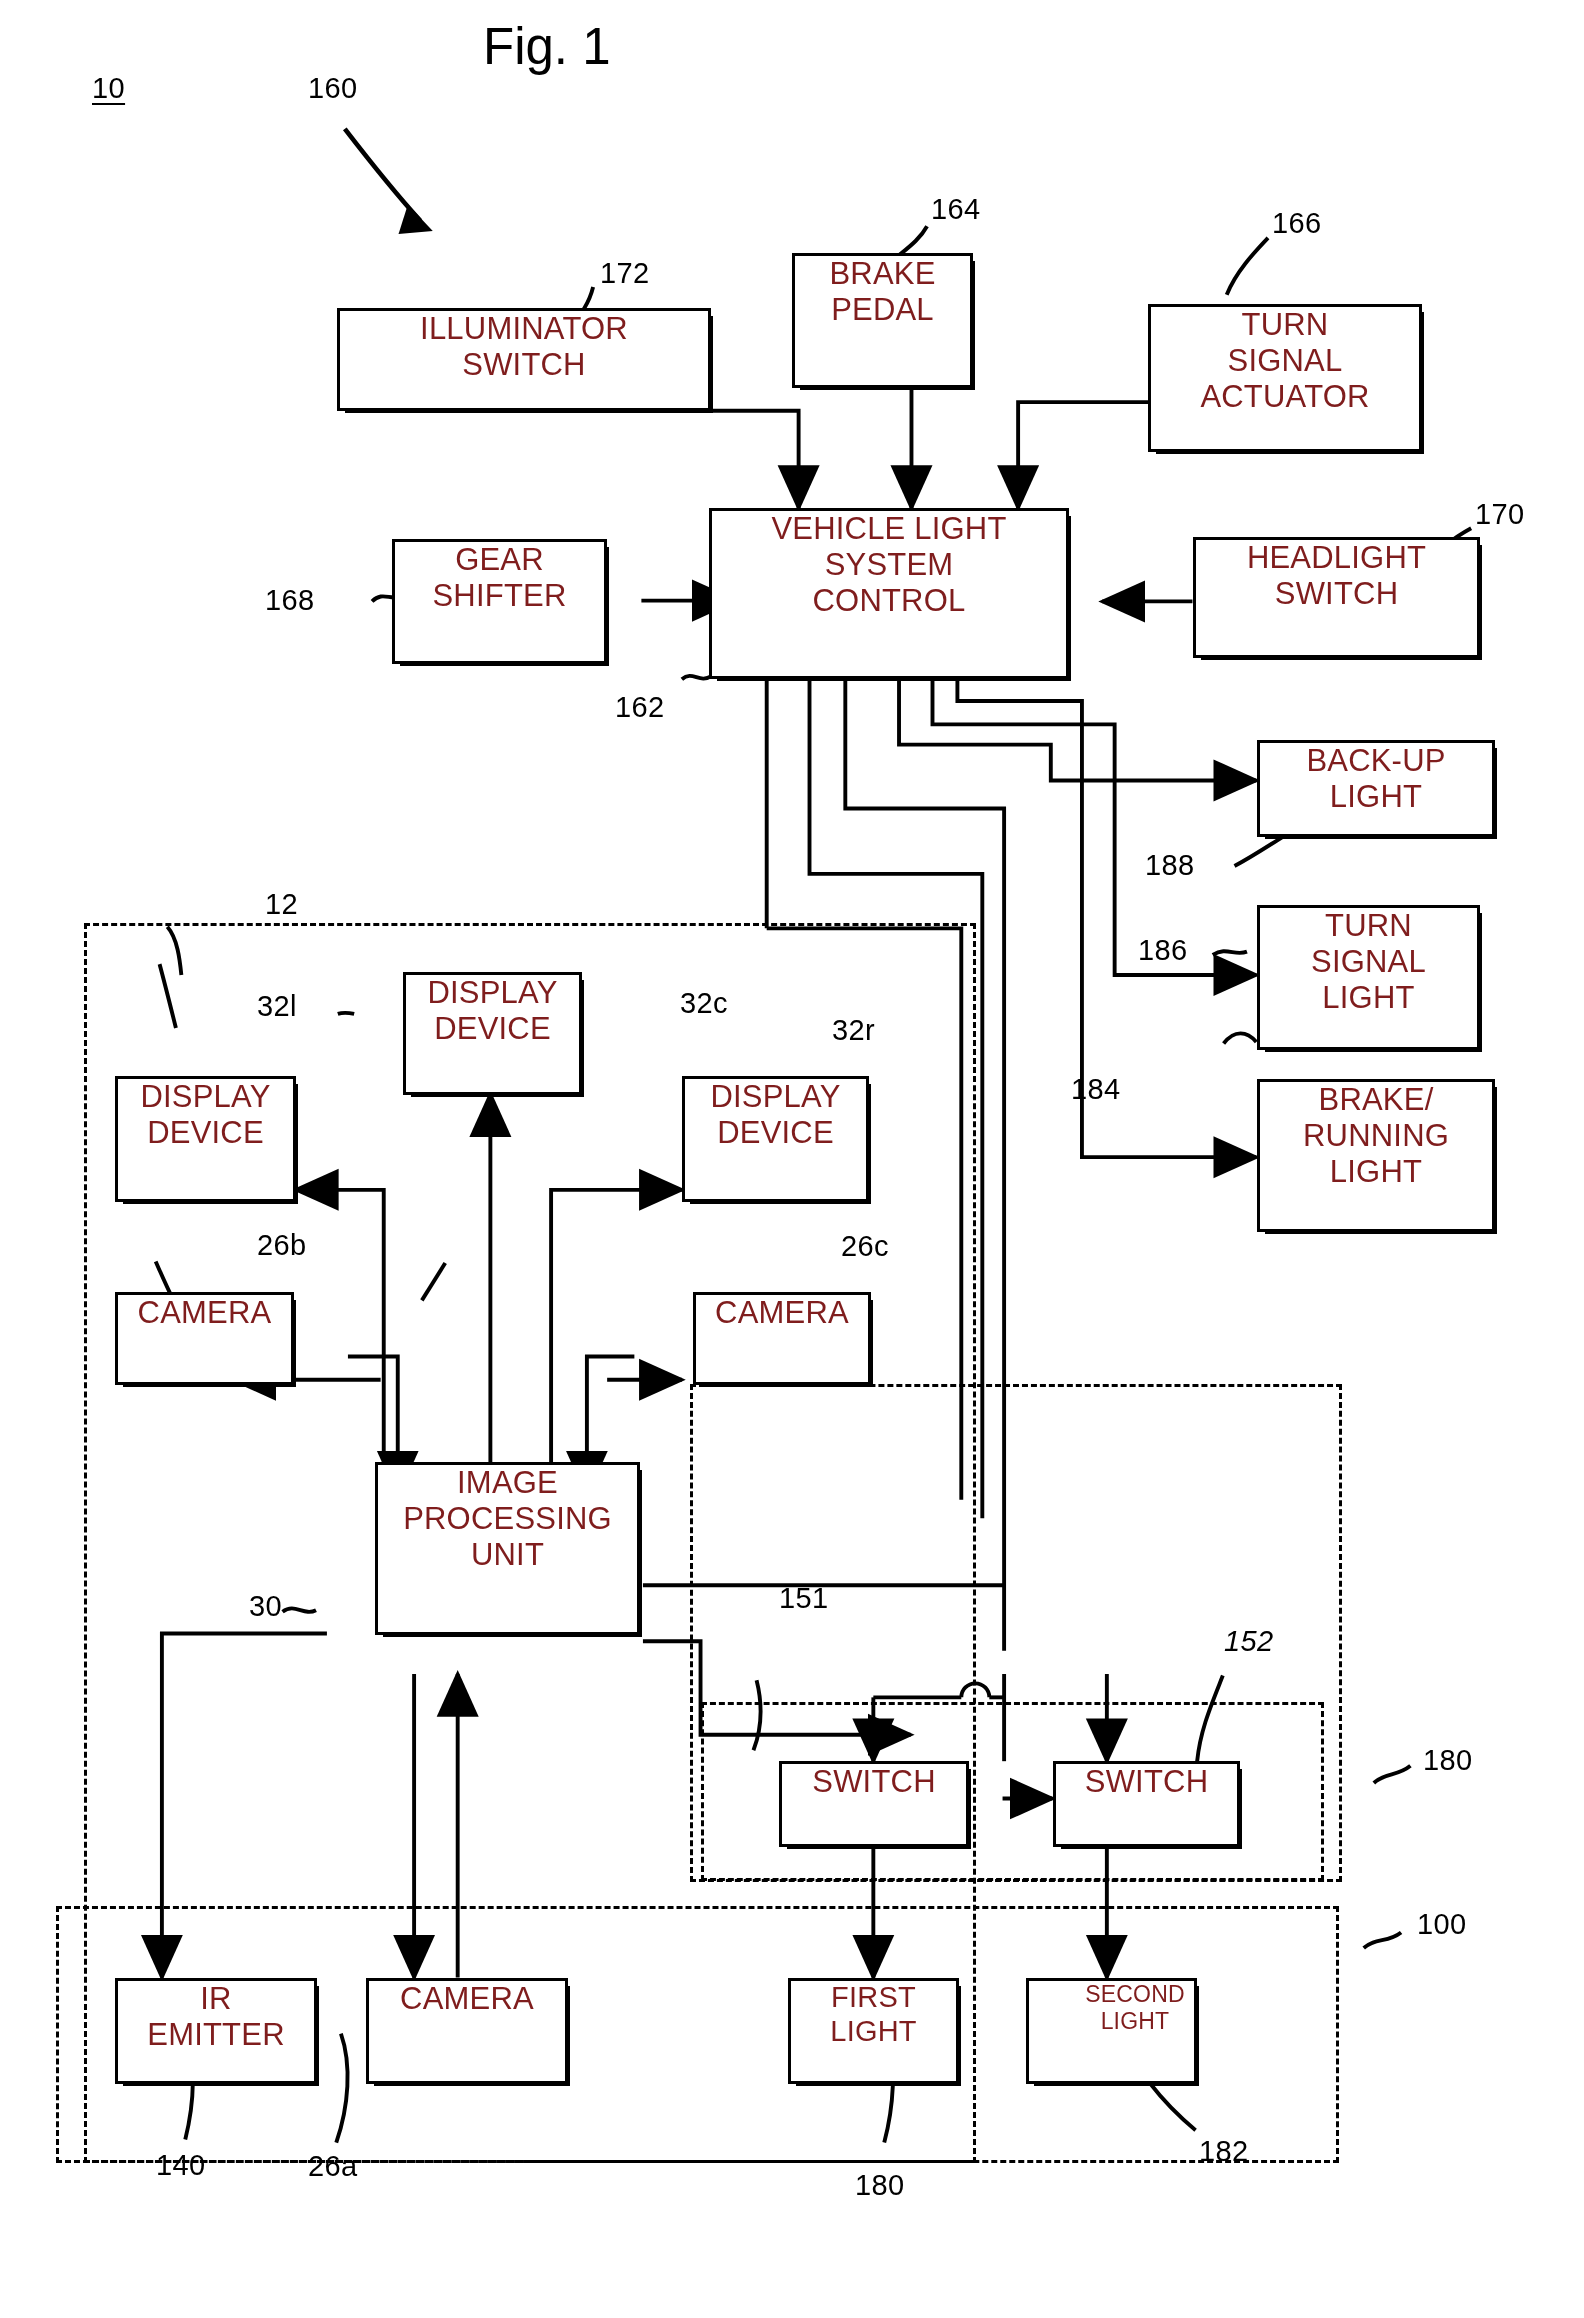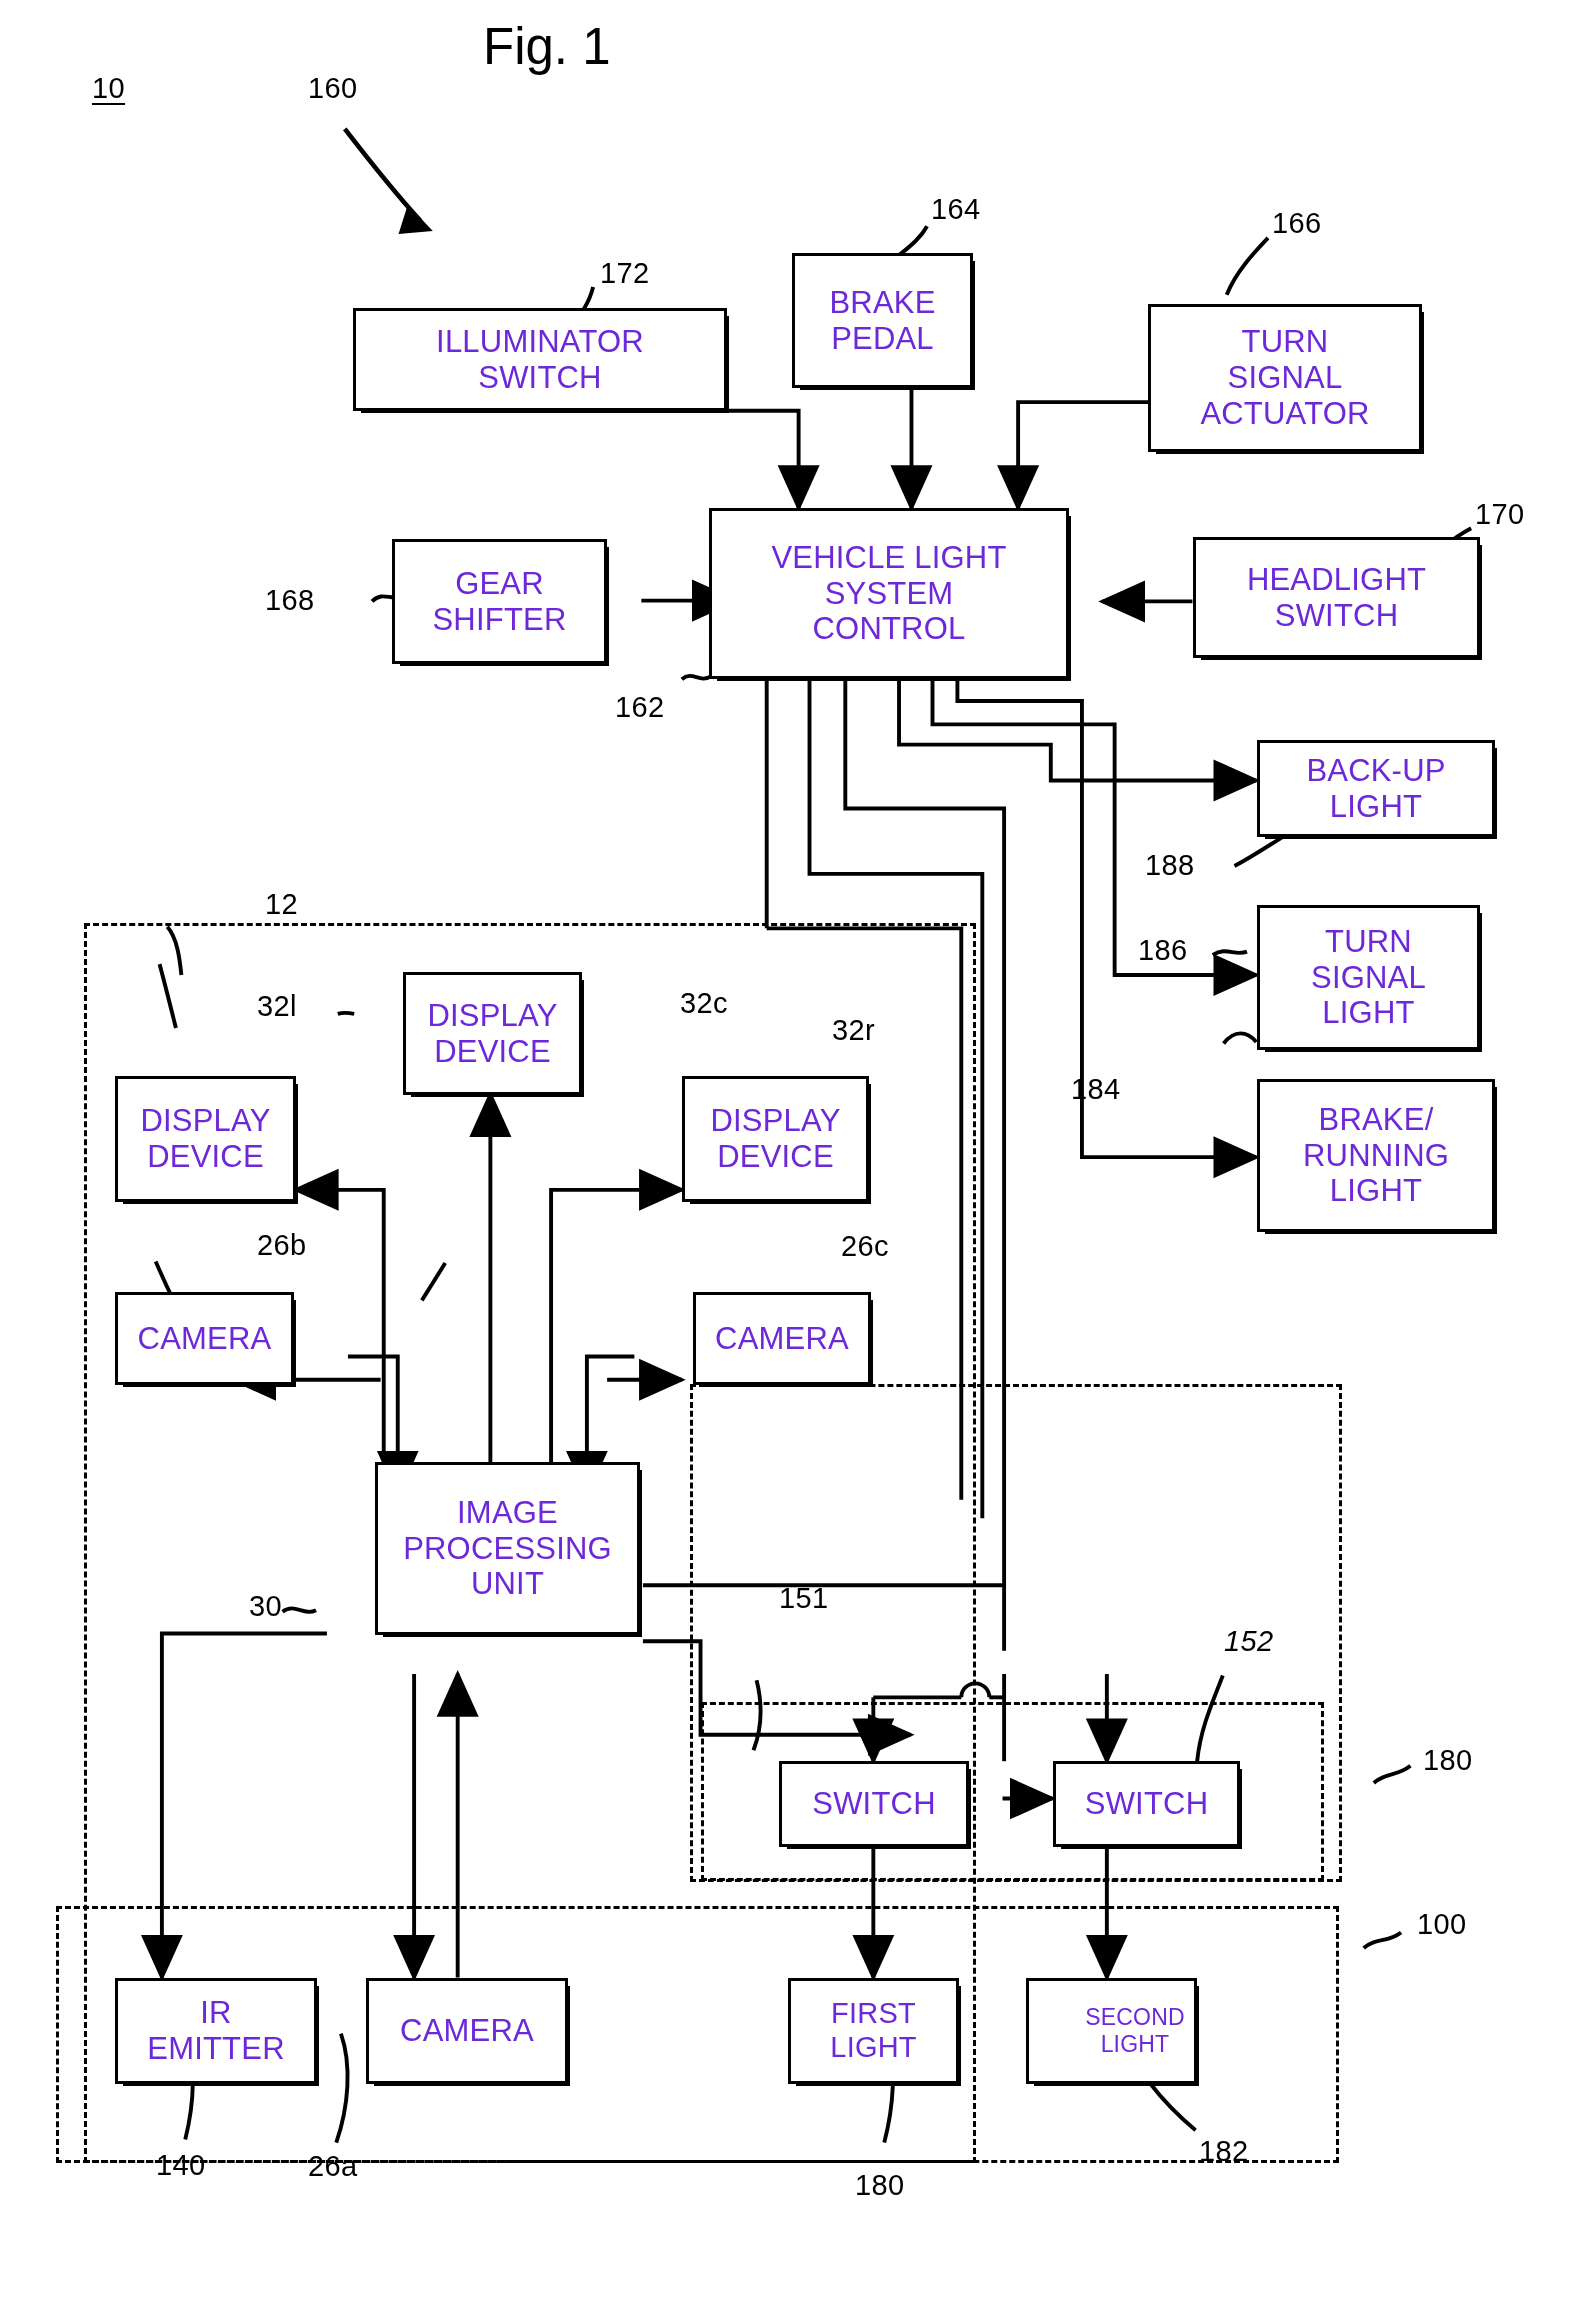--- a/index.html
+++ b/index.html
@@ -2,23 +2,23 @@
 <html style="font-size:12.5px"><head>
 <meta charset="utf-8">
 <style>
   html,body{margin:0;padding:0;background:#fff;}
   body{font-family:"Liberation Sans",sans-serif;}
   #page{position:relative;width:1584px;height:2319px;background:#fff;overflow:hidden;}
   #svg-layer{position:absolute;left:0;top:0;width:1584px;height:2319px;}
 
   
   .blk{position:absolute;box-sizing:border-box;background:#fff;border:3.1px solid #000;
-       display:flex;align-items:center;justify-content:center;text-align:center;
+       display:flex;align-items:flex-start;justify-content:center;text-align:center;
        font-family:"Liberation Sans",sans-serif;font-weight:400;line-height:1.16;
-       letter-spacing:0.2px;color:#6d28d9;z-index:6;}
+       letter-spacing:0.2px;color:#7f1d1d;z-index:6;}
   .blk::after{content:"";position:absolute;left:4.7px;top:4.7px;width:100%;height:100%;
        border-right:3.1px solid #000;border-bottom:3.1px solid #000;pointer-events:none;
        box-sizing:border-box;z-index:-1;}
   .blk span{display:block;padding:0 4.7px;}
 
   
   .ref{position:absolute;font-family:"Liberation Sans",sans-serif;font-size:29px;
        color:#000;white-space:nowrap;z-index:9;letter-spacing:0.4px;}
   .ref.u{text-decoration:underline;text-underline-offset:4.7px;}
 
@@ -190,21 +190,21 @@
   <div class="ref" style="left:156px;top:2149px;">140</div>
   <div class="ref" style="left:308px;top:2150px;">26a</div>
   <div class="ref" style="left:855px;top:2149px;margin-top:20px;">180</div>
   <div class="ref" style="left:1199px;top:2135px;">182</div>
 
   <div class="dash" style="left:84px;top:923px;width:892px;height:1240px;"></div>
   <div class="dash" style="left:690px;top:1384px;width:652px;height:498px;"></div>
   <div class="dash" style="left:701px;top:1702px;width:623px;height:179px;"></div>
   <div class="dash" style="left:56px;top:1906px;width:1283px;height:257px;"></div>
 
-  <div class="blk" style="left:337px;top:308px;width:374px;height:103px;font-size:31px;margin-left:16px;">
+  <div class="blk" style="left:337px;top:308px;width:374px;height:103px;font-size:31px;">
     <span>ILLUMINATOR<br>SWITCH</span>
   </div>
 
   <div class="blk" style="left:792px;top:253px;width:181px;height:135px;font-size:31px;">
     <span>BRAKE<br>PEDAL</span>
   </div>
 
   <div class="blk" style="left:1148px;top:304px;width:274px;height:148px;font-size:31px;">
     <span>TURN<br>SIGNAL<br>ACTUATOR</span>
   </div>

